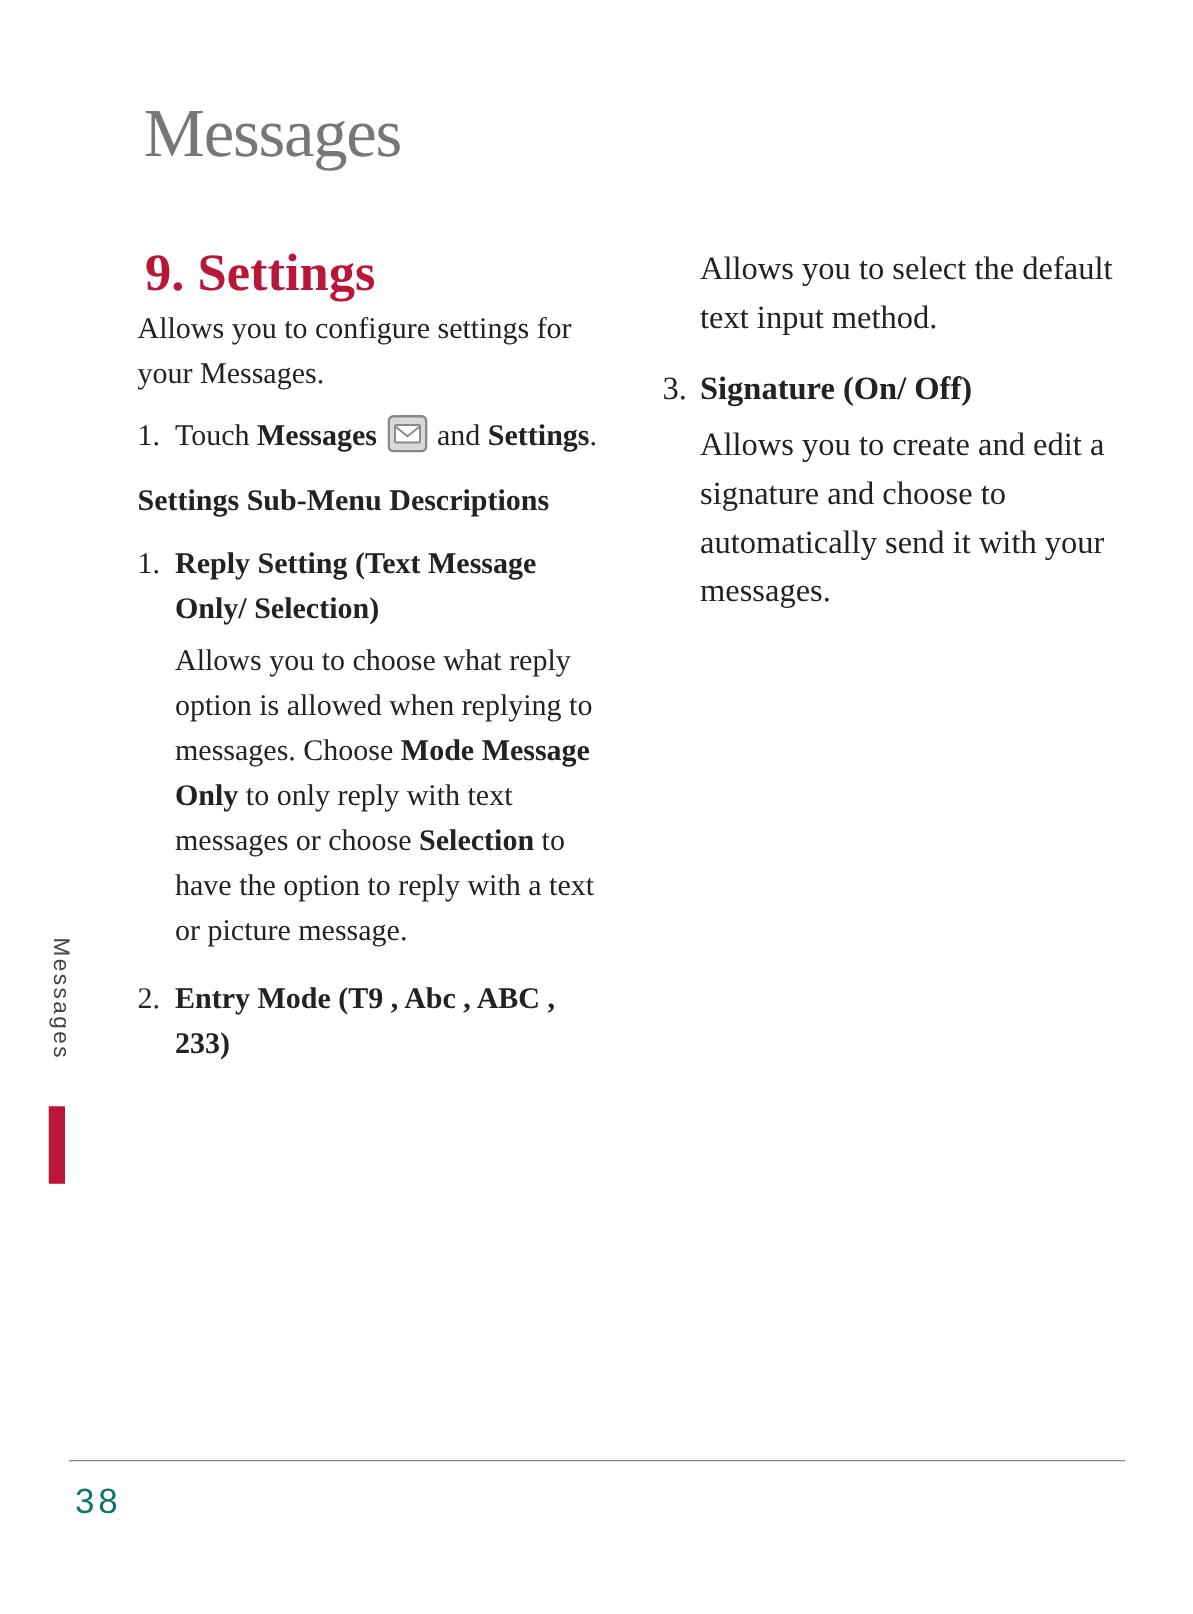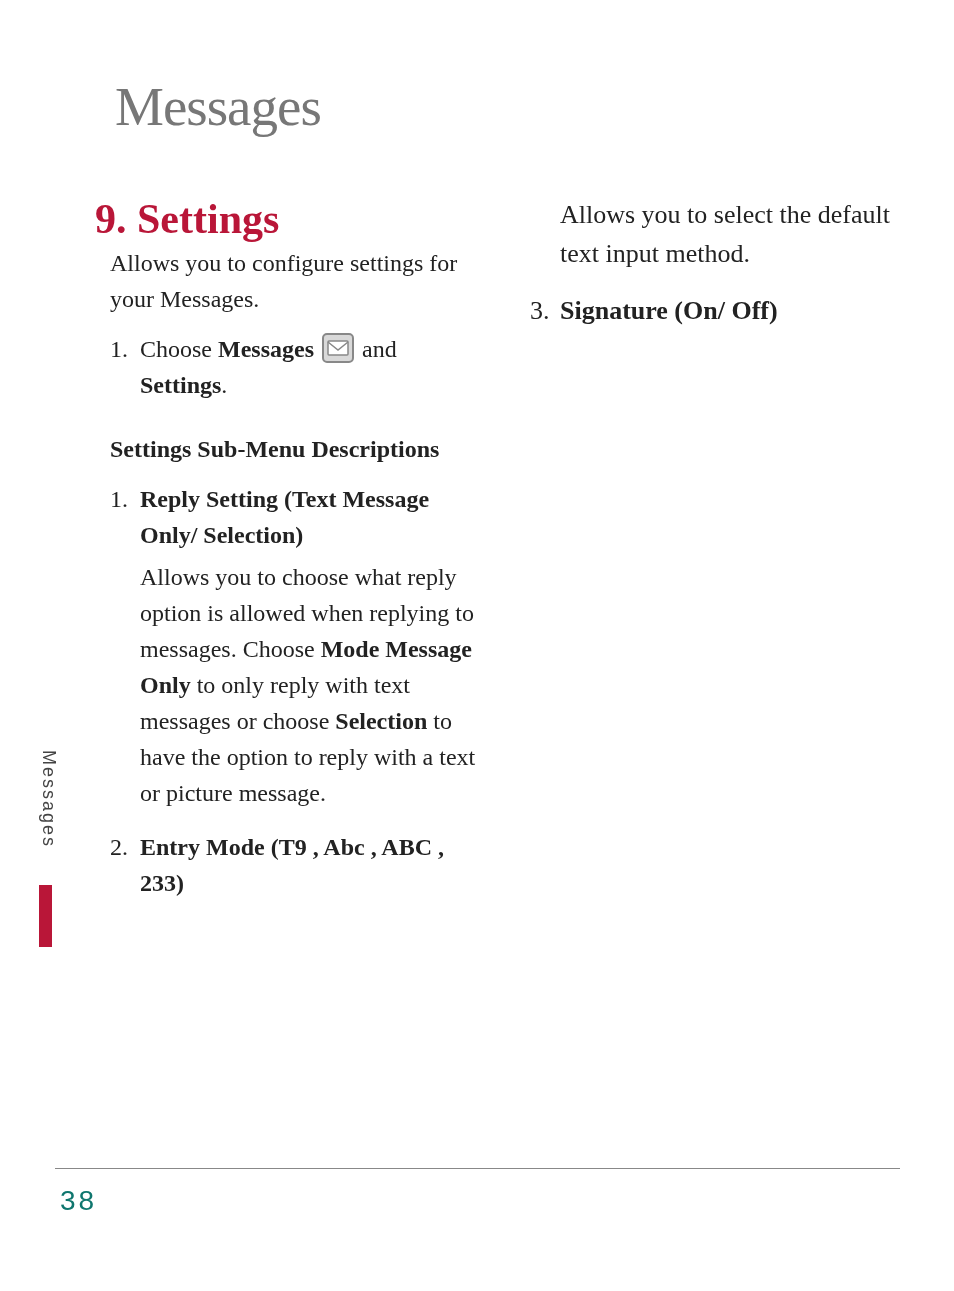--- a/index.html
+++ b/index.html
@@ -22,21 +22,21 @@
     position: absolute;
     left: 115px;
     top: 75px;
     font-size: 55px;
     font-weight: 400;
     color: #777;
     letter-spacing: -1px;
   }
   .section-heading {
     position: absolute;
-    left: 95px;
+    left: 116px;
     top: 195px;
     font-size: 42px;
     font-weight: 700;
     color: #b91638;
   }
   .left-col {
     position: absolute;
     left: 110px;
     top: 245px;
     width: 370px;
@@ -132,33 +132,33 @@
   <div class="title">Messages</div>
 
   <div class="section-heading">9. Settings</div>
 
   <div class="left-col">
     <div class="para">Allows you to configure settings for your Messages.</div>
 
     <div class="list-item">
       <span class="list-num">1.</span>
       <span class="list-body">
-        <span>Choose </span><span class="bold">Messages</span>
+        <span>Touch </span><span class="bold">Messages</span>
         <span class="icon-box">
           <svg viewBox="0 0 32 30">
             <rect x="1" y="1" width="30" height="28" rx="4" ry="4" fill="#d9d9d9" stroke="#888" stroke-width="2"></rect>
             <rect x="6" y="8" width="20" height="14" rx="1" fill="#fff" stroke="#888" stroke-width="1.5"></rect>
             <polyline points="6,9 16,17 26,9" fill="none" stroke="#888" stroke-width="1.5"></polyline>
           </svg>
         </span>
         <span> and </span><span class="bold">Settings</span><span>.</span>
       </span>
     </div>
 
-    <div class="para bold" style="margin-top:28px;">Settings Sub-Menu Descriptions</div>
+    <div class="para bold" style="margin-top:16px;">Settings Sub-Menu Descriptions</div>
 
     <div class="list-item">
       <span class="list-num">1.</span>
       <span class="list-body bold">Reply Setting (Text Message Only/ Selection)</span>
     </div>
     <div class="list-desc">
       <span>Allows you to choose what reply option is allowed when replying to messages. Choose </span><span class="bold">Mode Message Only</span><span> to only reply with text messages or choose </span><span class="bold">Selection</span><span> to have the option to reply with a text or picture message.</span>
     </div>
 
     <div class="list-item">
@@ -167,20 +167,21 @@
     </div>
   </div>
 
   <div class="right-col">
     <div class="list-desc" style="">Allows you to select the default text input method.</div>
 
     <div class="list-item">
       <span class="list-num">3.</span>
       <span class="list-body bold">Signature (On/ Off)</span>
     </div>
+    <div class="list-desc">Allows you to create and edit a signature and choose to automatically send it with your messages.</div>
   </div>
 
   <div class="sidebar-tab">
     <span class="rot">Messages</span>
   </div>
   <div class="red-bar"></div>
 
   <div class="footer-line"></div>
   <div class="page-num">38</div>
 

